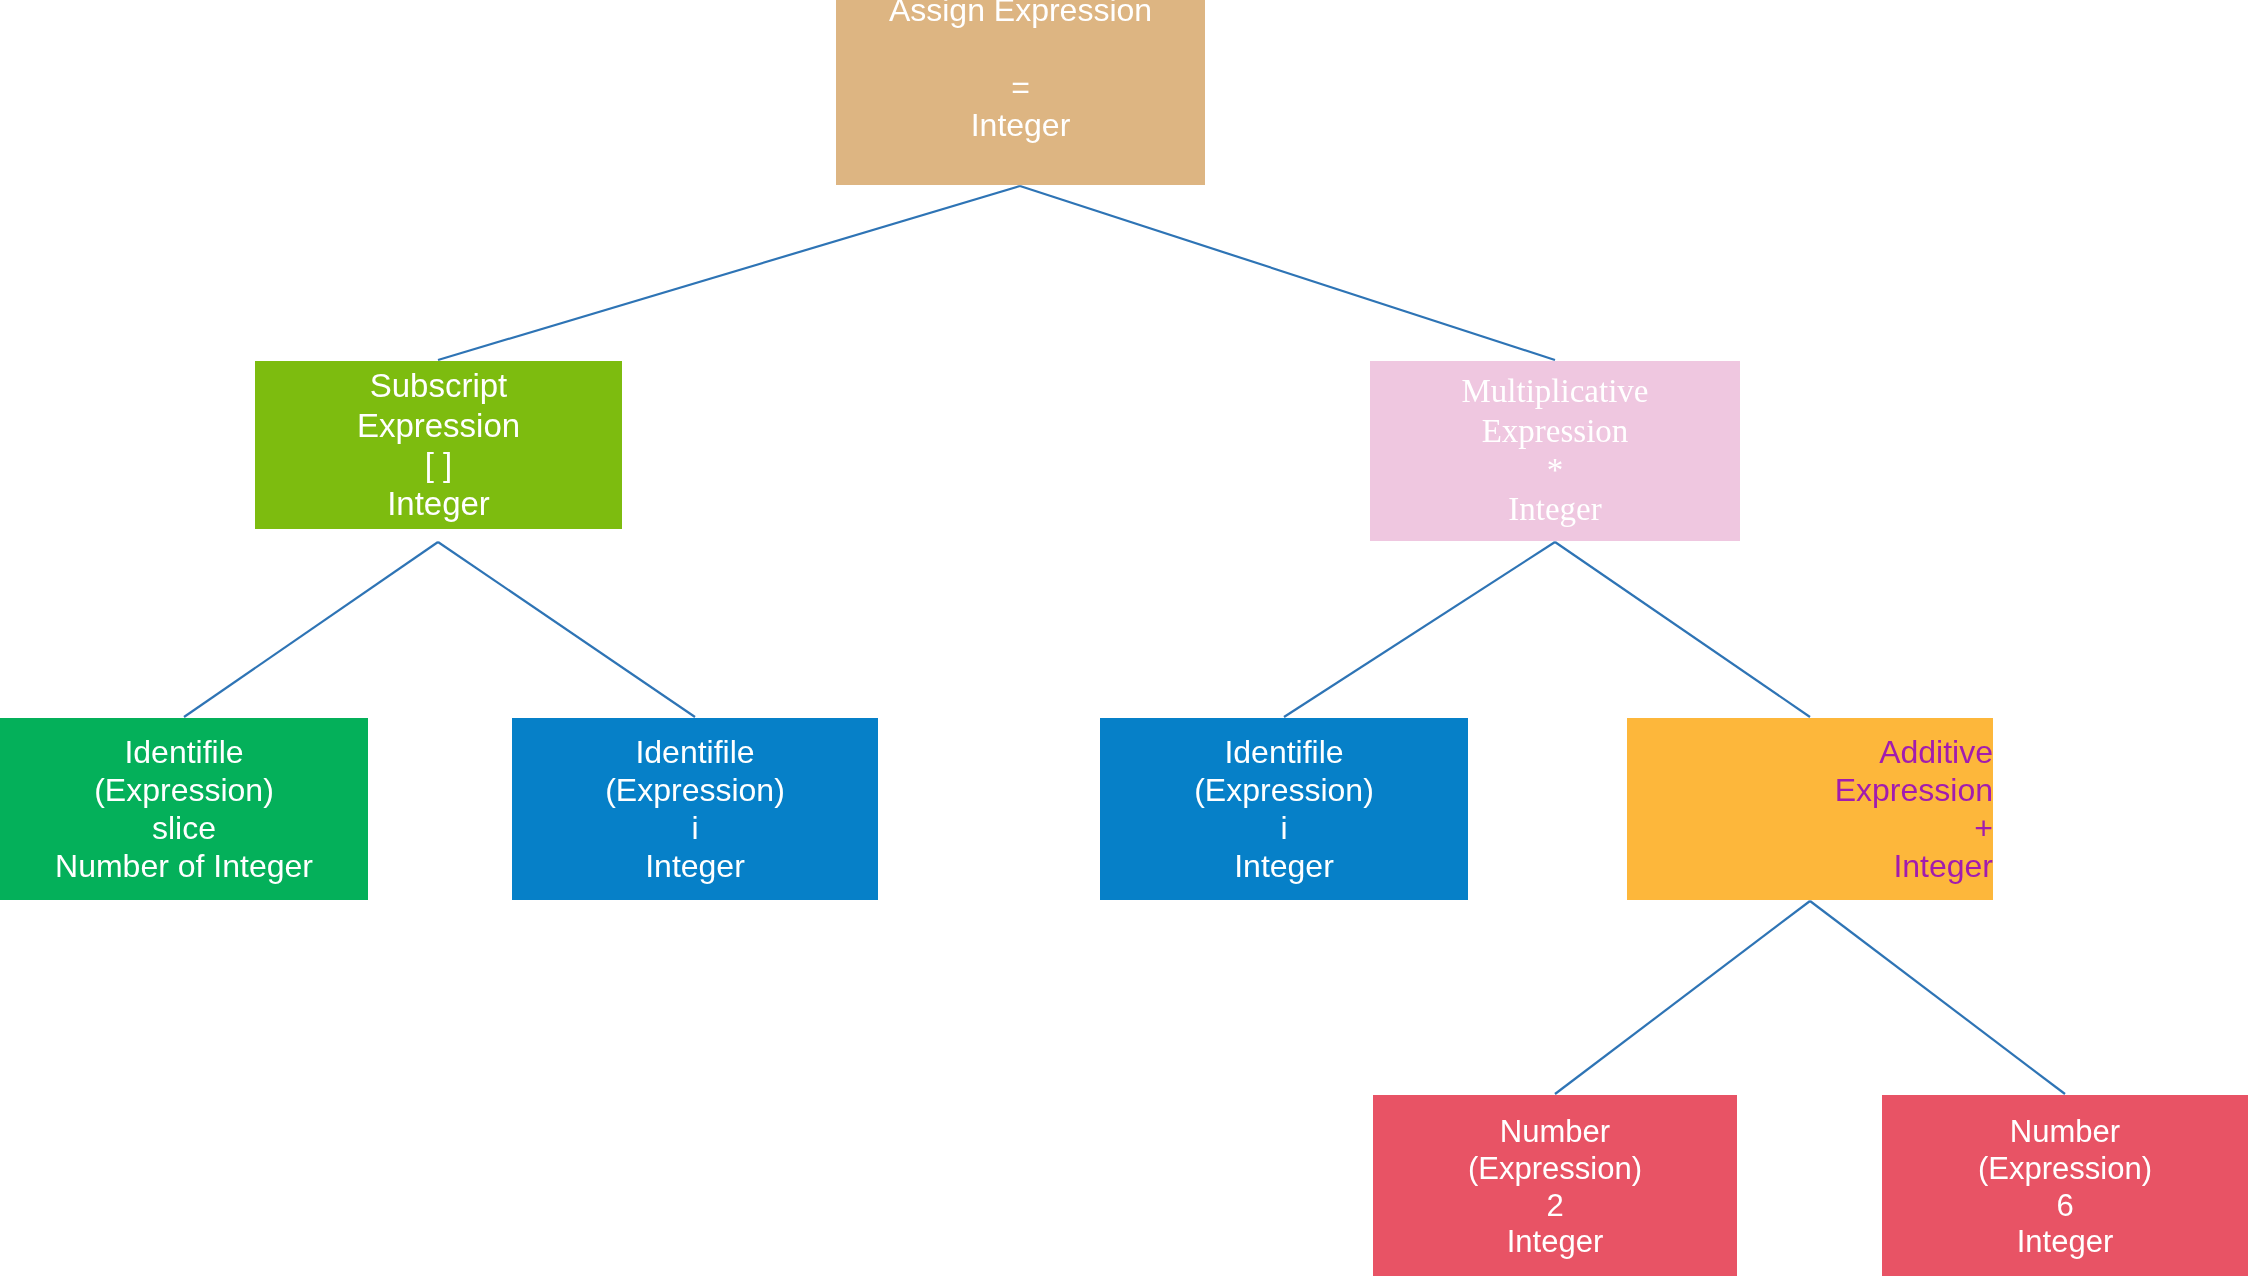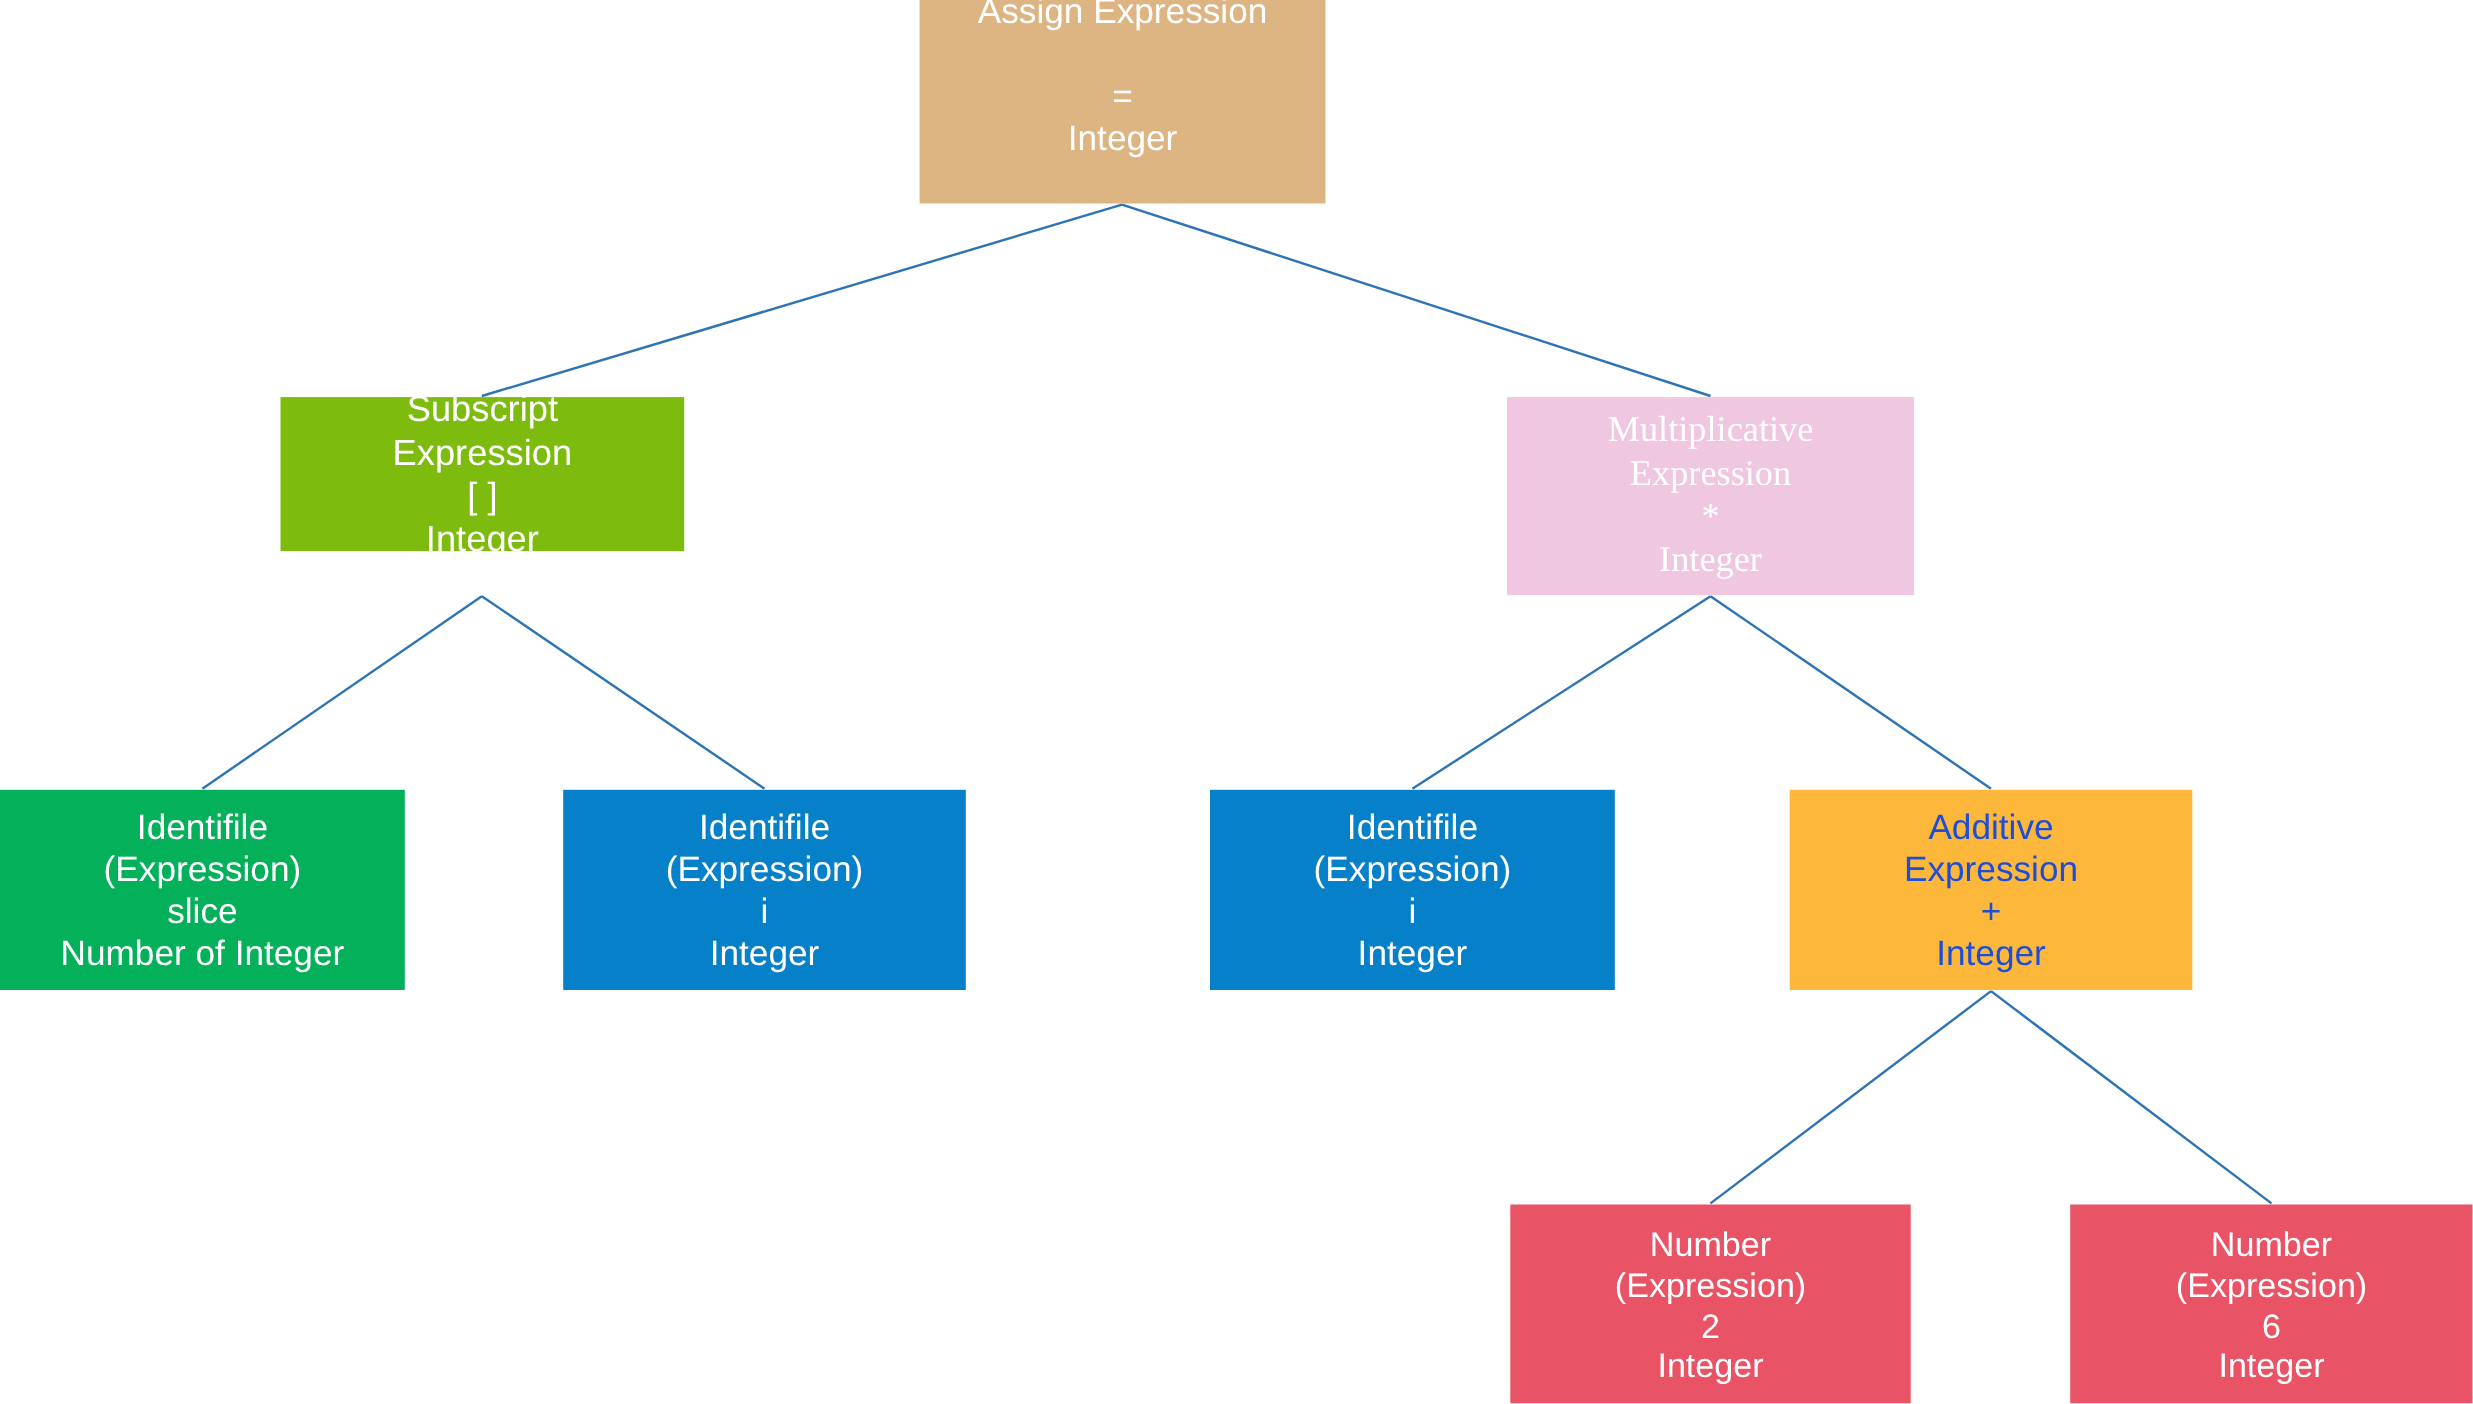--- a/index.html
+++ b/index.html
@@ -65,21 +65,21 @@
       <line x1="1810" y1="901" x2="1555" y2="1094" stroke="#2E74B5" stroke-width="2.2"></line>
       <line x1="1810" y1="901" x2="2065" y2="1094" stroke="#2E74B5" stroke-width="2.2"></line>
     </svg>
   <div id="nodes-layer">
       <div class="node node-root" style="left: 836px; top: -50px; width: 369px; height: 235px; background: rgb(221, 181, 130); color: rgb(255, 255, 255);">
         <span class="ln">Assign Expression</span>
         <span class="ln blank">&nbsp;</span>
         <span class="ln">=</span>
         <span class="ln">Integer</span>
       </div>
-      <div class="node node-green" style="left: 255px; top: 361px; width: 367px; height: 140px; background: rgb(125, 188, 15); color: rgb(255, 255, 255);">
+      <div class="node node-green" style="left: 255px; top: 361px; width: 367px; height: 168px; background: rgb(125, 188, 15); color: rgb(255, 255, 255);">
         <span class="ln">Subscript</span>
         <span class="ln">Expression</span>
         <span class="ln">[ ]</span>
         <span class="ln">Integer</span>
       </div>
       <div class="node node-pink" style="left: 1370px; top: 361px; width: 370px; height: 180px; background: rgb(239, 199, 224); color: rgb(255, 255, 255); font-family: Liberation Serif, serif;">
         <span class="ln">Multiplicative</span>
         <span class="ln">Expression</span>
         <span class="ln">*</span>
         <span class="ln">Integer</span>
@@ -95,21 +95,21 @@
         <span class="ln">(Expression)</span>
         <span class="ln">i</span>
         <span class="ln">Integer</span>
       </div>
       <div class="node node-blue" style="left: 1100px; top: 718px; width: 368px; height: 182px; background: rgb(6, 128, 200); color: rgb(255, 255, 255);">
         <span class="ln">Identifile</span>
         <span class="ln">(Expression)</span>
         <span class="ln">i</span>
         <span class="ln">Integer</span>
       </div>
-      <div class="node node-orange" style="left: 1627px; top: 718px; width: 366px; height: 182px; background: rgb(253, 183, 59); color: #1d4ed8;">
+      <div class="node node-orange" style="left: 1627px; top: 718px; width: 366px; height: 182px; background: rgb(253, 183, 59); color: #a21caf; align-items: flex-end;">
         <span class="ln">Additive</span>
         <span class="ln">Expression</span>
         <span class="ln">+</span>
         <span class="ln">Integer</span>
       </div>
       <div class="node node-red" style="left: 1373px; top: 1095px; width: 364px; height: 185px; background: rgb(232, 83, 101); color: rgb(255, 255, 255);">
         <span class="ln">Number</span>
         <span class="ln">(Expression)</span>
         <span class="ln">2</span>
         <span class="ln">Integer</span>

